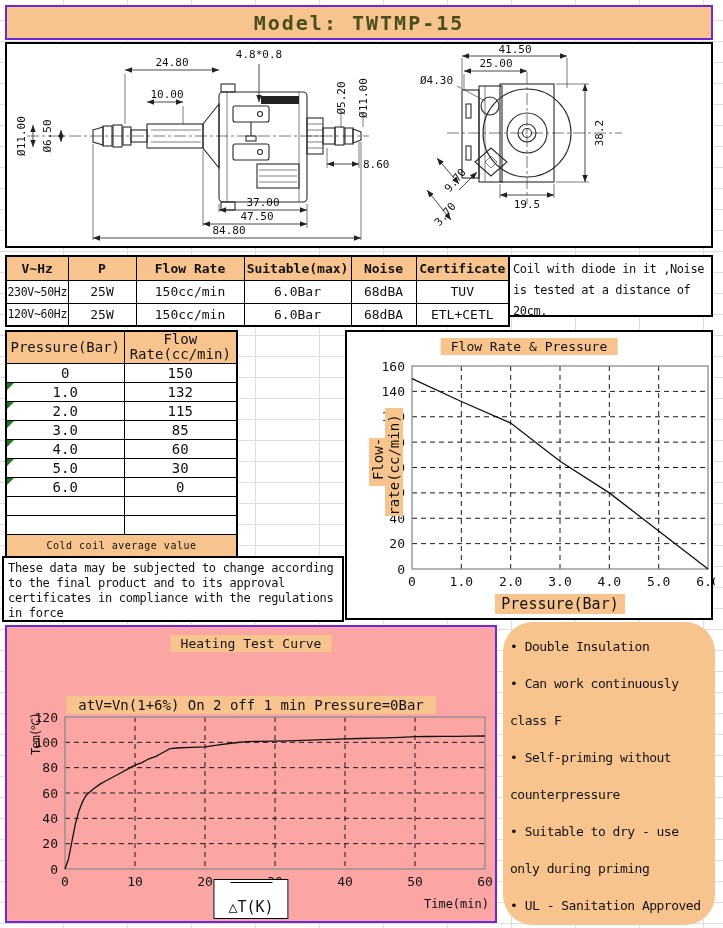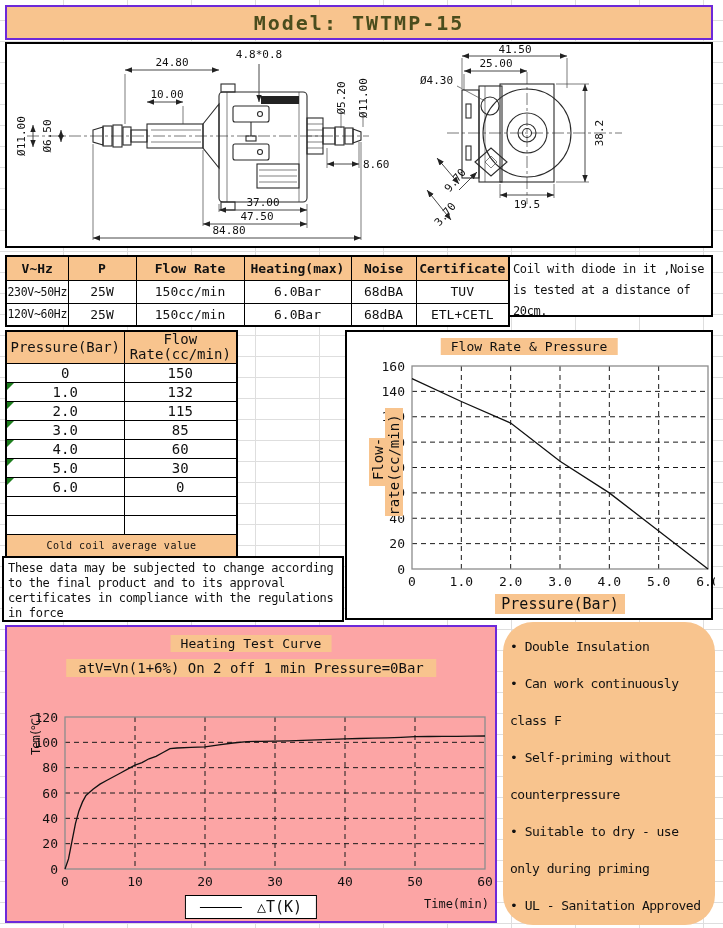--- a/index.html
+++ b/index.html
@@ -69,41 +69,41 @@
   .heating-panel{
     position:absolute;left:5px;top:625px;width:492px;height:298px;
     background:#fca5a5;border:2px solid #6d28d9;
   }
   .chart-title{
     position:absolute;left:50%;transform:translateX(-50%);
     background:var(--accent);padding:1px 10px;white-space:nowrap;font-size:13px;text-align:center;
   }
   .chart-subtitle{
     position:absolute;left:50%;transform:translateX(-50%);
-    background:var(--accent);padding:1px 12px;white-space:nowrap;font-size:14px;
+    background:var(--accent);padding:1px 12px;white-space:nowrap;font-size:14px;margin-top:37px;
   }
   .tick{font:13px "DejaVu Sans Mono",monospace;fill:#111}
   .grid{stroke:#1a1a1a;stroke-width:1;stroke-dasharray:5 4;fill:none}
   .plotbox{fill:none;stroke:#8c8c8c;stroke-width:1.3}
   .curve{fill:none;stroke:#111;stroke-width:1.3}
   .flow-ylabel{
     position:absolute;left:-42px;top:120px;width:150px;height:20px;
     transform:rotate(-90deg);text-align:center;font-size:14px;
   }
   .flow-ylabel span,.flow-xlabel span{background:var(--accent);padding:1px 6px}
   .flow-xlabel{position:absolute;left:65px;width:296px;bottom:5px;text-align:center;font-size:15px}
   .tem-label{
     position:absolute;left:-8px;top:100px;width:70px;height:14px;
     transform:rotate(-90deg);text-align:center;font-size:12px;letter-spacing:-1px;
   }
   .time-label{position:absolute;right:6px;bottom:10px;font-size:12px}
   .legend-box{
     position:absolute;left:50%;transform:translateX(-50%);bottom:2px;
     border:1px solid #000;background:#fff;padding:2px 14px;
-    display:flex;align-items:center;gap:15px;font-size:15px;white-space:nowrap;
+    display:flex;align-items:center;gap:15px;font-size:15px;white-space:nowrap;flex-direction:column;
   }
   .legend-line{display:inline-block;width:42px;border-top:1.3px solid #000;height:0}
 
   
   .disclaimer-box{
     position:absolute;left:2px;top:556px;width:342px;height:66px;
     background:#fff;border:2px solid #000;padding:3px 4px;
     font-size:12px;letter-spacing:-0.3px;line-height:15px;white-space:nowrap;
   }
 
@@ -270,21 +270,21 @@
         <col style="width:108px">
         <col style="width:107px">
         <col style="width:65px">
         <col style="width:93px">
       </colgroup>
     <thead>
       <tr>
         <th>V~Hz</th>
         <th>P</th>
         <th>Flow Rate</th>
-        <th>Heating(max)</th>
+        <th>Suitable(max)</th>
         <th>Noise</th>
         <th>Certificate</th>
       </tr>
     </thead>
     <tbody>
         <tr>
           <td>230V~50Hz</td>
           <td>25W</td>
           <td>150cc/min</td>
           <td>6.0Bar</td>

